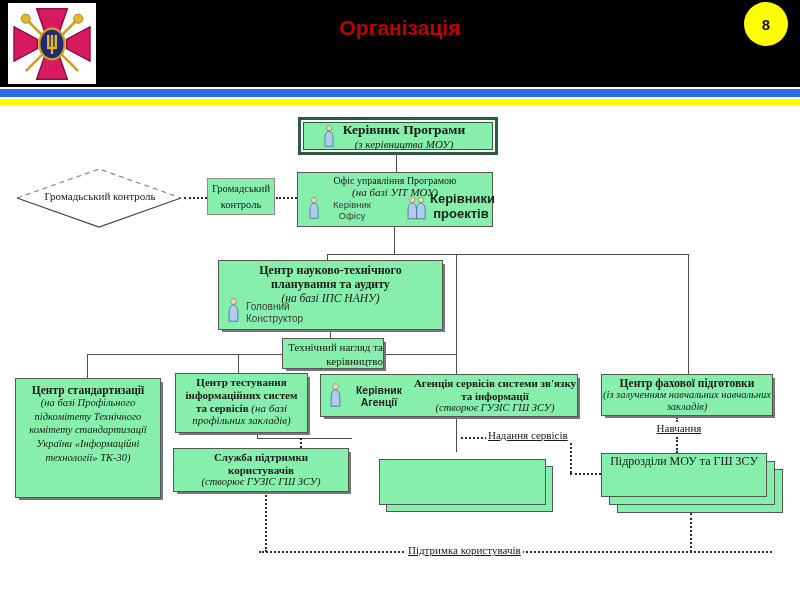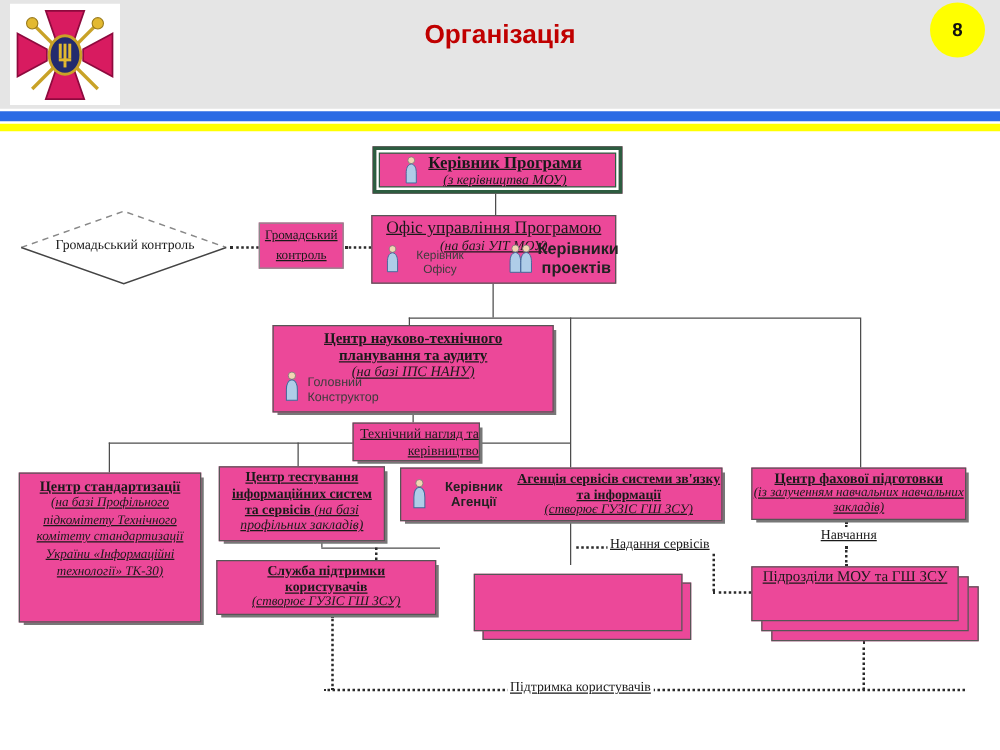--- a/index.html
+++ b/index.html
@@ -1,35 +1,35 @@
 <!DOCTYPE html>
 <html><head>
 <meta charset="utf-8">
 <style>
   html,body{margin:0;padding:0;background:#fff;}
   .stage{position:relative;width:800px;height:600px;background:#ffffff;overflow:hidden;
          font-family:"Liberation Serif",serif;color:#1a1a1a;}
   
-  .header{position:absolute;left:0;top:0;width:800px;height:87px;background:#e5e5e5;}
+  .header{position:absolute;left:0;top:0;width:800px;height:87px;background:#000000;}
   .emblem{position:absolute;left:8px;top:3px;width:88px;height:81px;background:#fff;
           display:flex;align-items:center;justify-content:center;}
   .slide-title{position:absolute;left:0;top:16px;width:100%;text-align:center;
           font-family:"Liberation Sans",sans-serif;font-weight:bold;font-size:21px;color:#C00000;}
   .badge{position:absolute;right:12px;top:2px;width:44px;height:44px;border-radius:50%;background:#FFFF00;
           display:flex;align-items:center;justify-content:center;
           font-family:"Liberation Sans",sans-serif;font-weight:bold;font-size:15px;color:#111;}
   .stripe-blue{position:absolute;left:0;top:89px;width:800px;height:8px;background:#2B6BE4;}
   .stripe-yellow{position:absolute;left:0;top:99px;width:800px;height:6px;background:#FFFF00;}
   
   .hline{position:absolute;height:0;border-top:1px solid #4d4d4d;}
   .vline{position:absolute;width:0;border-left:1px solid #4d4d4d;}
   .hdot{position:absolute;height:0;border-top:2px dotted #2b2b2b;}
   .vdot{position:absolute;width:0;border-left:2px dotted #2b2b2b;}
   
-  .node{position:absolute;background:#ec4899;border:1px solid #565656;box-sizing:border-box;text-decoration:underline;}
+  .node{position:absolute;background:#86efac;border:1px solid #565656;box-sizing:border-box;}
   .shadow{box-shadow:3px 3px 0 -1px #777;}
   .tt{text-align:center;font-weight:bold;}
   .it{font-style:italic;}
   .rolelbl{position:absolute;font-family:"Liberation Sans",sans-serif;color:#3c3c3c;line-height:1.15;}
   .edge-label{position:absolute;background:#fff;font-size:11px;text-decoration:underline;
           text-align:center;padding:0 2px;}
   .stack-text{display:flex;align-items:flex-start;justify-content:center;text-align:center;}
   .picon{position:absolute;}
 </style>
 </head>
@@ -102,21 +102,21 @@
       <svg width="12" height="24" viewBox="0 0 16 30">
           <circle cx="8" cy="4.6" r="3.6" fill="#F2D6B3" stroke="#777" stroke-width="0.8"></circle>
           <path d="M8 8.6 C3.8 9.2 2.6 13.5 2.6 18.5 L2.6 28.8 L13.4 28.8 L13.4 18.5 C13.4 13.5 12.2 9.2 8 8.6 Z" fill="#AFCDE8" stroke="#41689A"></path>
         </svg>
     </span>
     <div class="tt" style="font-size:13.5px;margin-top:2px;padding-left:12px;">Керівник Програми</div>
     <div class="tt it" style="font-size:11px;font-weight:normal;padding-left:12px;">(з керівництва МОУ)</div>
   </div>
 
   <div class="node" style="left:297px;top:172px;width:196px;height:55px;">
-    <div class="tt" style="font-size:14px;font-weight:normal;margin-top:2px;">Офіс управління Програмою</div>
+    <div class="tt" style="font-size:10px;font-weight:normal;margin-top:2px;">Офіс управління Програмою</div>
     <div class="tt it" style="font-size:11px;font-weight:normal;">(на базі УІТ МОУ)</div>
     <span class="picon" style="left:10px;bottom:2px;">
       <svg width="12" height="24" viewBox="0 0 16 30">
           <circle cx="8" cy="4.6" r="3.6" fill="#F2D6B3" stroke="#777" stroke-width="0.8"></circle>
           <path d="M8 8.6 C3.8 9.2 2.6 13.5 2.6 18.5 L2.6 28.8 L13.4 28.8 L13.4 18.5 C13.4 13.5 12.2 9.2 8 8.6 Z" fill="#AFCDE8" stroke="#41689A"></path>
         </svg>
     </span>
     <div class="rolelbl" style="left:26px;bottom:4px;width:56px;font-size:9.5px;text-align:center;">Керівник Офісу</div>
     <span class="picon" style="right:64px;bottom:2px;">
       <svg width="22" height="24" viewBox="0 0 28 30">

